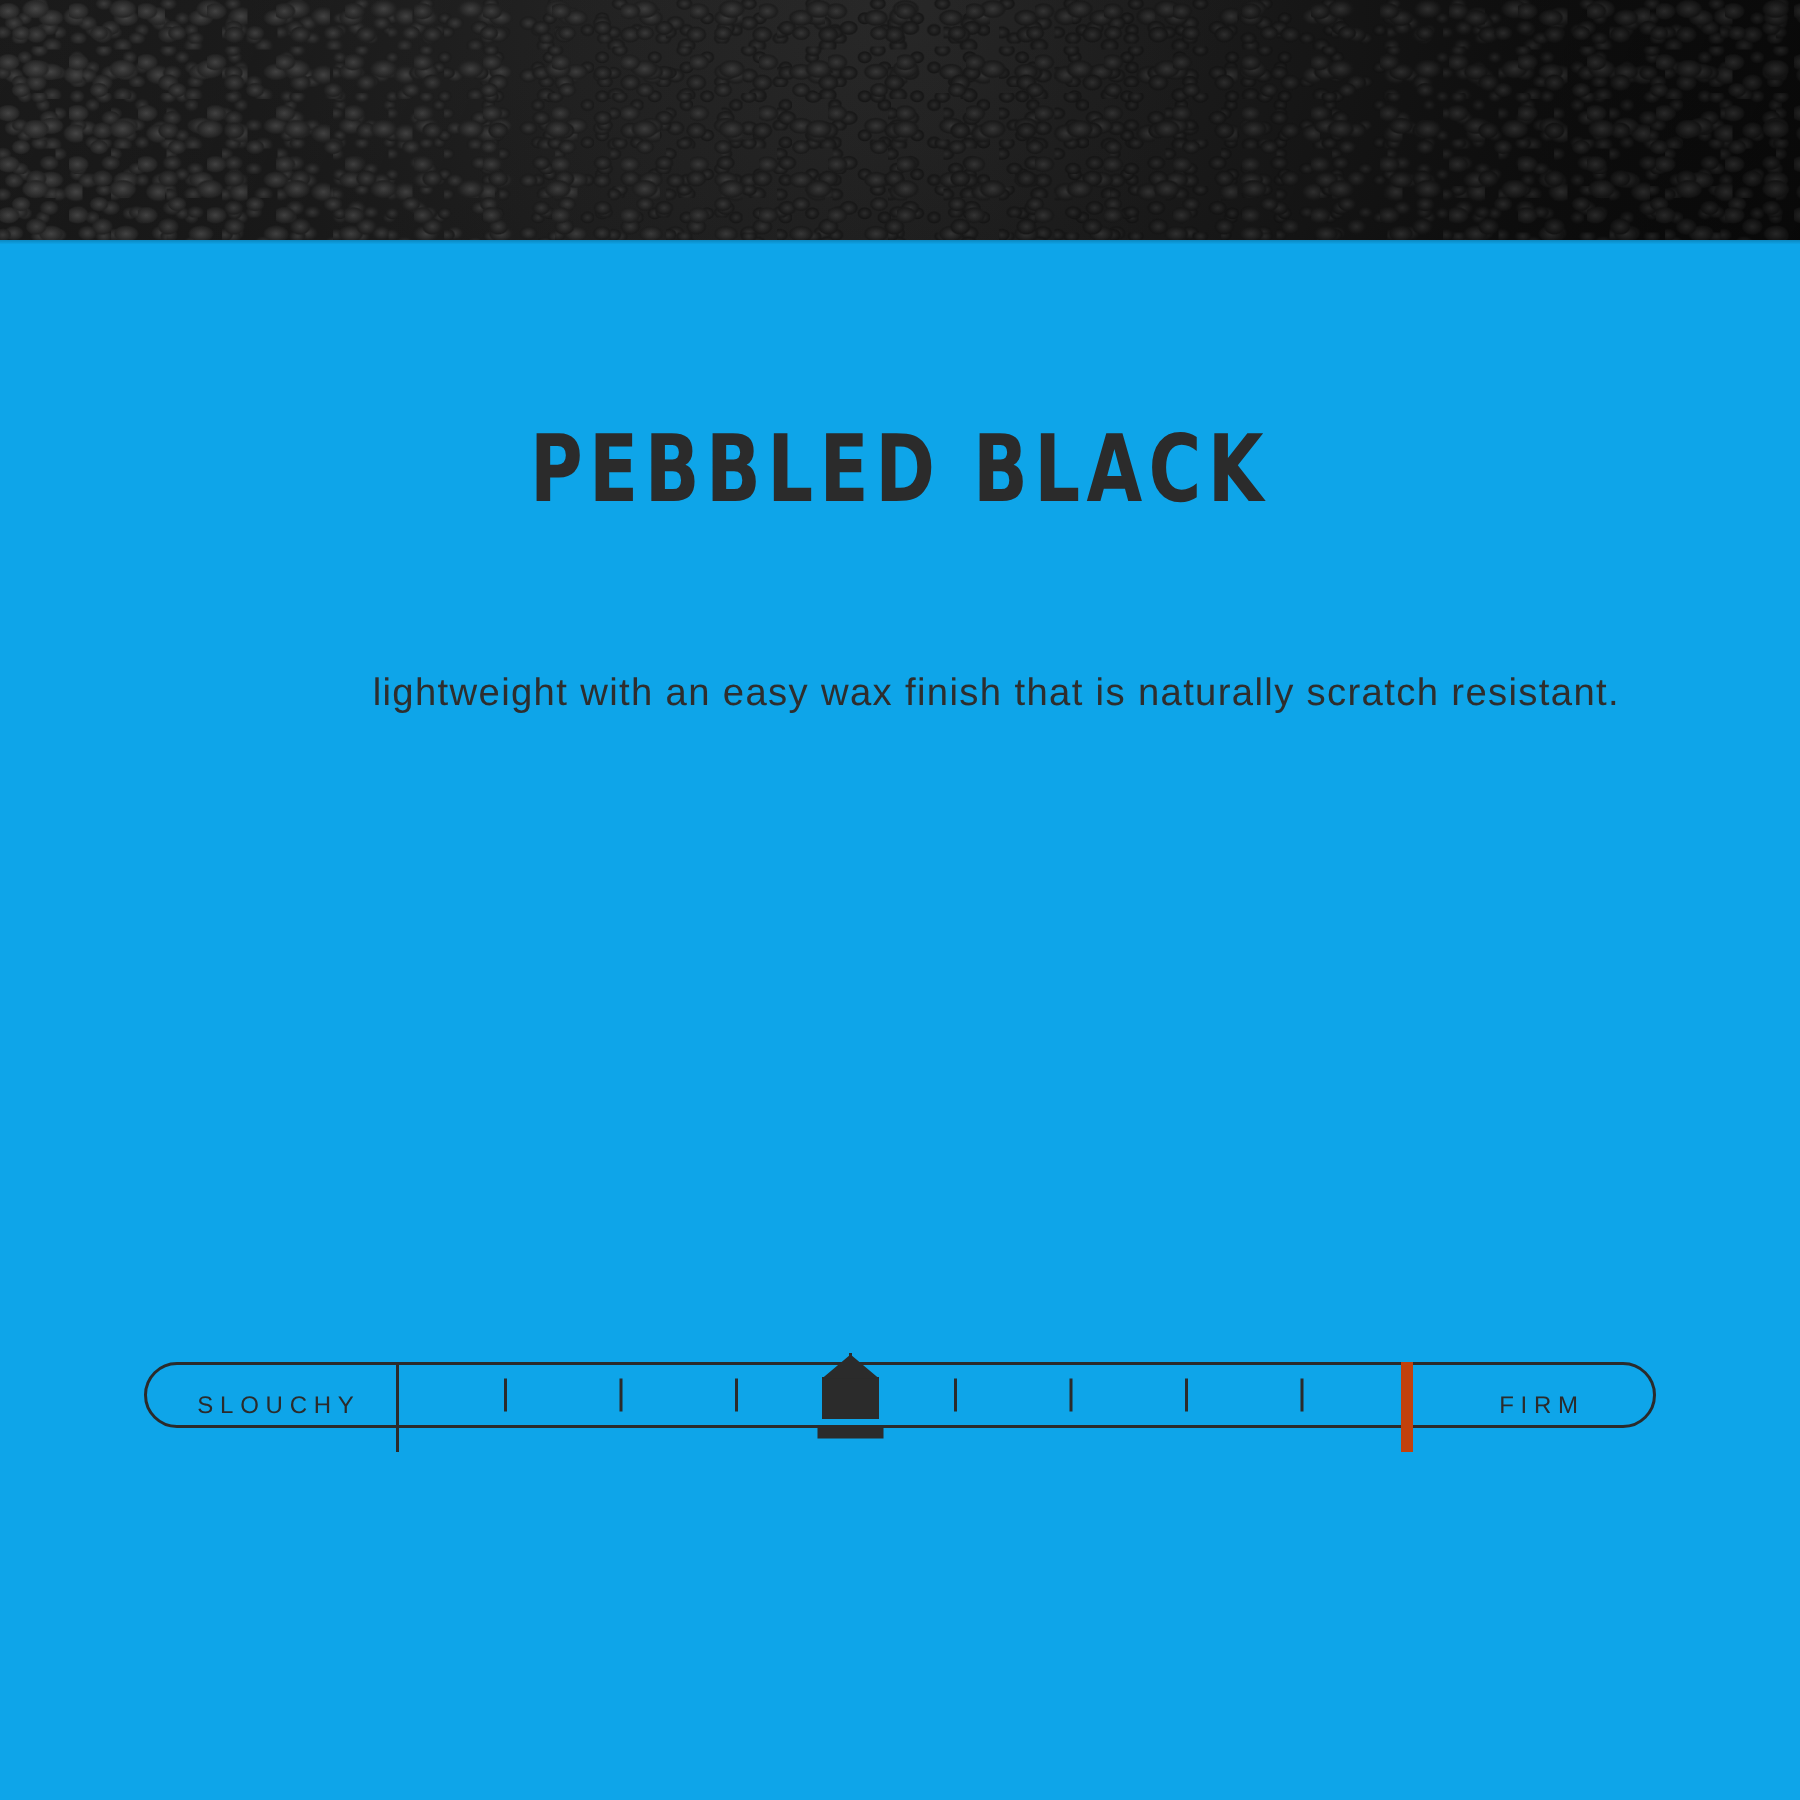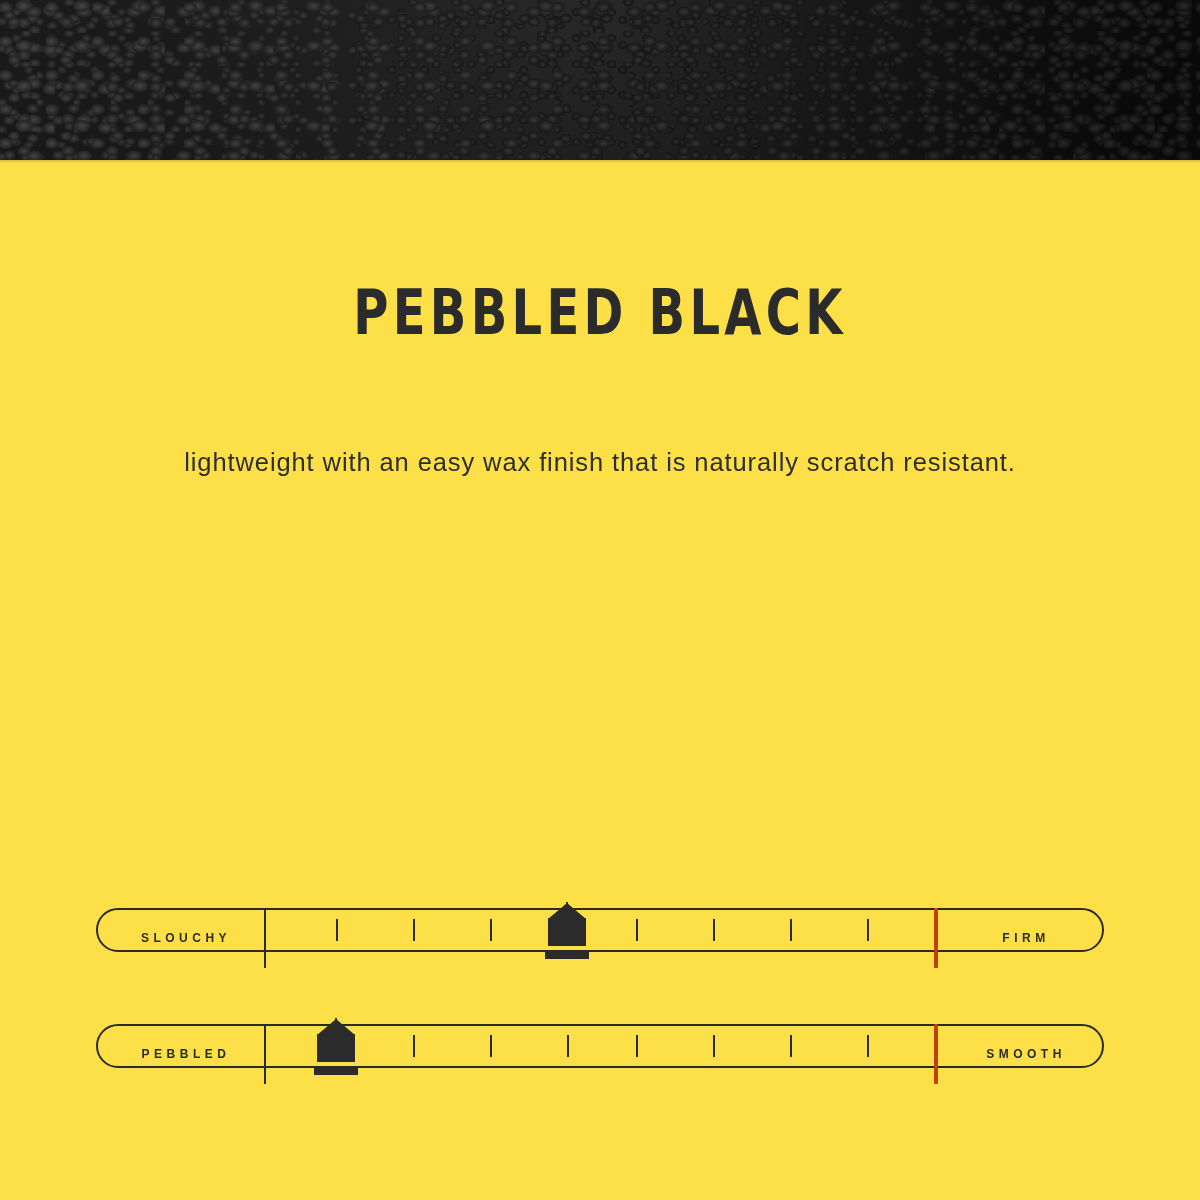--- a/index.html
+++ b/index.html
@@ -10,21 +10,21 @@
     width: 1200px;
     height: 1200px;
     background: #e3e3e3;
     font-family: "Liberation Sans", sans-serif;
     overflow: hidden;
   }
   .page {
     position: relative;
     width: 1200px;
     height: 1200px;
-    background: #fde047;
+    background: #0ea5e9;
   }
 
   
   .hero {
     position: absolute;
     left: 0;
     top: 0;
     width: 1200px;
     height: 160px;
     background-color: #161616;
@@ -95,20 +95,21 @@
     line-height: 77px;
     font-family: "Liberation Sans", sans-serif;
     letter-spacing: 0.1px;
   }
   .body-copy .ln {
     display: block;
     white-space: nowrap;
   }
   .body-copy .ln.justify {
     letter-spacing: 0.9px;
+    text-align: right;
   }
 
   
   .scale {
     position: absolute;
     left: 96px;
     width: 1008px;
     height: 44px;
   }
   .scale-1 { top: 908px; }
@@ -125,36 +126,36 @@
     box-sizing: border-box;
     background: transparent;
   }
   .scale-label {
     position: absolute;
     top: 0;
     height: 60px;
     display: flex;
     align-items: center;
     justify-content: center;
-    font-size: 12px;
-    font-weight: 700;
+    font-size: 16px;
+    font-weight: 400;
     letter-spacing: 4.5px;
     color: #2b2b2b;
     box-sizing: border-box;
   }
   .scale-label.left {
     left: 0;
     width: 170px;
     border-right: 2px solid #2b2b2b;
     padding-left: 12px;
   }
   .scale-label.right {
     right: 0;
     width: 170px;
-    border-left: 4px solid #c2410c;
+    border-left: 8px solid #c2410c;
     padding-left: 10px;
   }
   .tick {
     position: absolute;
     top: 11px;
     width: 2px;
     height: 22px;
     background: #2b2b2b;
   }
   .marker {
@@ -225,32 +226,14 @@
     <div class="tick" style="left:617px"></div>
     <div class="tick" style="left:694px"></div>
     <div class="tick" style="left:771px"></div>
     <div class="marker" style="left:471px">
       <div class="stem"></div>
       <div class="head"></div>
       <div class="bar"></div>
     </div>
   </div>
 
-  <div class="scale scale-2">
-    <div class="scale-track"></div>
-    <div class="scale-label left">PEBBLED</div>
-    <div class="scale-label right">SMOOTH</div>
-    <div class="tick" style="left:240px"></div>
-    <div class="tick" style="left:317px"></div>
-    <div class="tick" style="left:394px"></div>
-    <div class="tick" style="left:471px"></div>
-    <div class="tick" style="left:540px"></div>
-    <div class="tick" style="left:617px"></div>
-    <div class="tick" style="left:694px"></div>
-    <div class="tick" style="left:771px"></div>
-    <div class="marker" style="left:240px">
-      <div class="stem"></div>
-      <div class="head"></div>
-      <div class="bar"></div>
-    </div>
-  </div>
 
 </div>
 
 </body></html>

